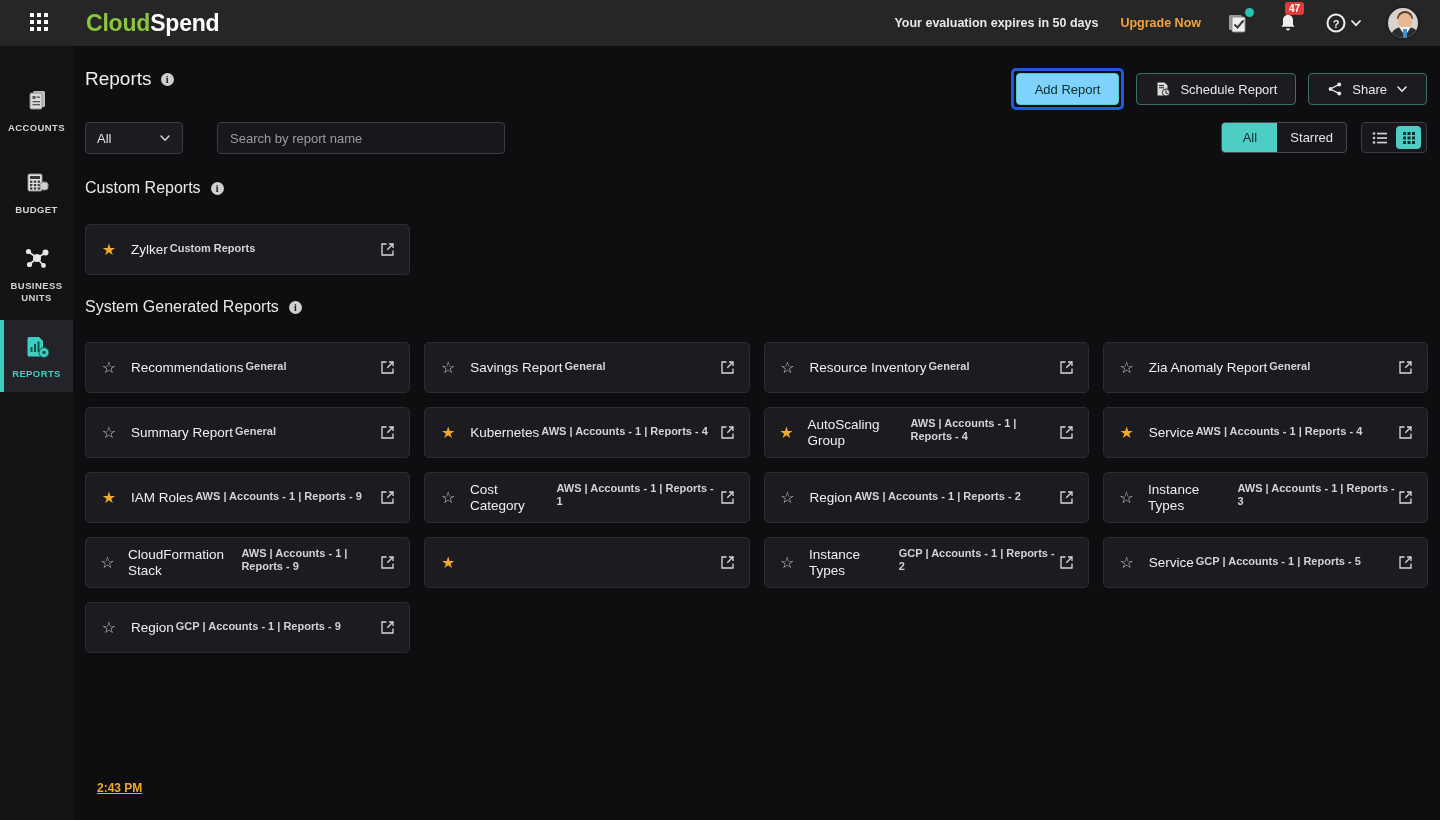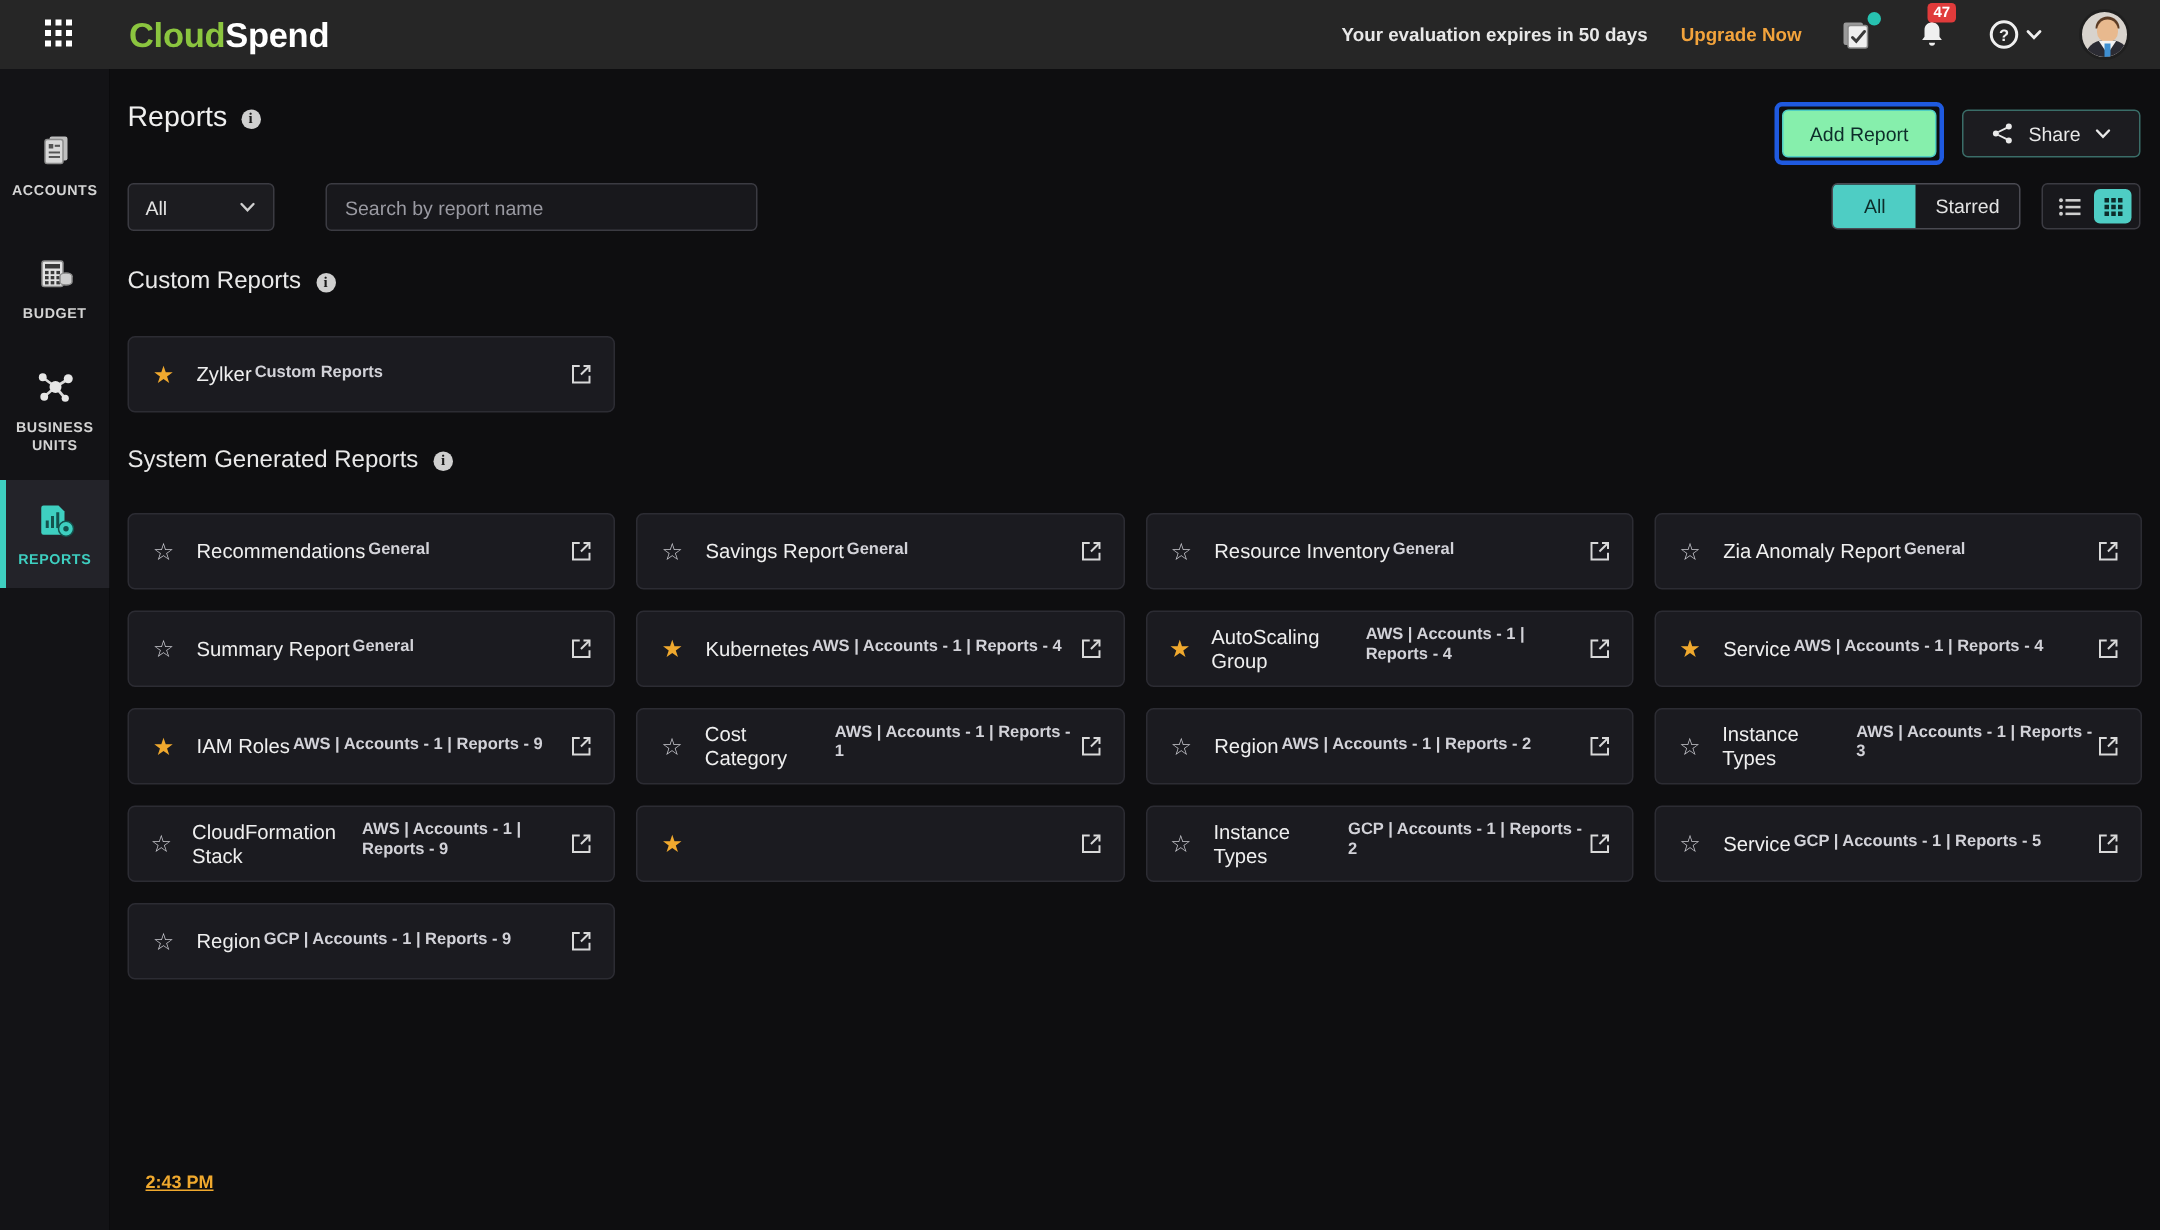--- a/index.html
+++ b/index.html
@@ -103,21 +103,21 @@
   }
   .actions {
     position: absolute; right: 13px; top: 22px; display: flex;
     align-items: center; gap: 12px;
   }
   .btn {
     height: 32px; border-radius: 4px; display: flex; align-items: center;
     justify-content: center; gap: 9px; font-size: 13px; cursor: pointer;
     padding: 0 18px; white-space: nowrap;
   }
-  .btn-primary { background: #86efac; color: #0d2d2a; font-weight: normal;
+  .btn-primary { background: #7dd3fc; color: #0d2d2a; font-weight: normal;
     border: 1px solid #4ecdc4; align-items: center; }
   .btn-outline { background: #1c1c20; color: #e9e9e9; border: 1px solid #3a6d68; }
   .focusring {
     border: 3px solid #1f5ae0; border-radius: 5px; padding: 2px;
     display: inline-flex;
   }
 
   .filterbar { position: absolute; left: 12px; top: 76px; display: flex; gap: 14px; }
   .selectbox {
     width: 98px; height: 32px; border-radius: 4px; background: #1c1c20;
@@ -328,20 +328,32 @@
     <span class="infodot">i</span>
   </div>
 
   <div class="actions">
     <span class="focusring">
       <span class="btn btn-primary">
         <span>Add Report</span>
       </span>
     </span>
 
+    <span class="btn btn-outline">
+      <span>
+        <svg width="16" height="16" viewBox="0 0 16 16">
+          <path d="M2.5 1.5 h7 l3 3 v10 h-10z" fill="#dcdcdc"></path>
+          <rect x="4" y="4" width="5" height="1.1" fill="#2b2b2b"></rect>
+          <rect x="4" y="6.2" width="5" height="1.1" fill="#2b2b2b"></rect>
+          <circle cx="11" cy="11.5" r="3.6" fill="#dcdcdc" stroke="#2b2b2b" stroke-width="1"></circle>
+          <path d="M11 9.6 v2 l1.5 1" stroke="#2b2b2b" stroke-width="1.1" fill="none" stroke-linecap="round"></path>
+        </svg>
+      </span>
+      <span>Schedule Report</span>
+    </span>
 
     <span class="btn btn-outline">
       <span>
         <svg width="16" height="16" viewBox="0 0 16 16">
           <circle cx="12.2" cy="3.4" r="2" fill="#e9e9e9"></circle>
           <circle cx="3.6" cy="8" r="2" fill="#e9e9e9"></circle>
           <circle cx="12.2" cy="12.6" r="2" fill="#e9e9e9"></circle>
           <line x1="5.2" y1="7" x2="10.8" y2="4.2" stroke="#e9e9e9" stroke-width="1.3"></line>
           <line x1="5.2" y1="9" x2="10.8" y2="11.8" stroke="#e9e9e9" stroke-width="1.3"></line>
         </svg>

